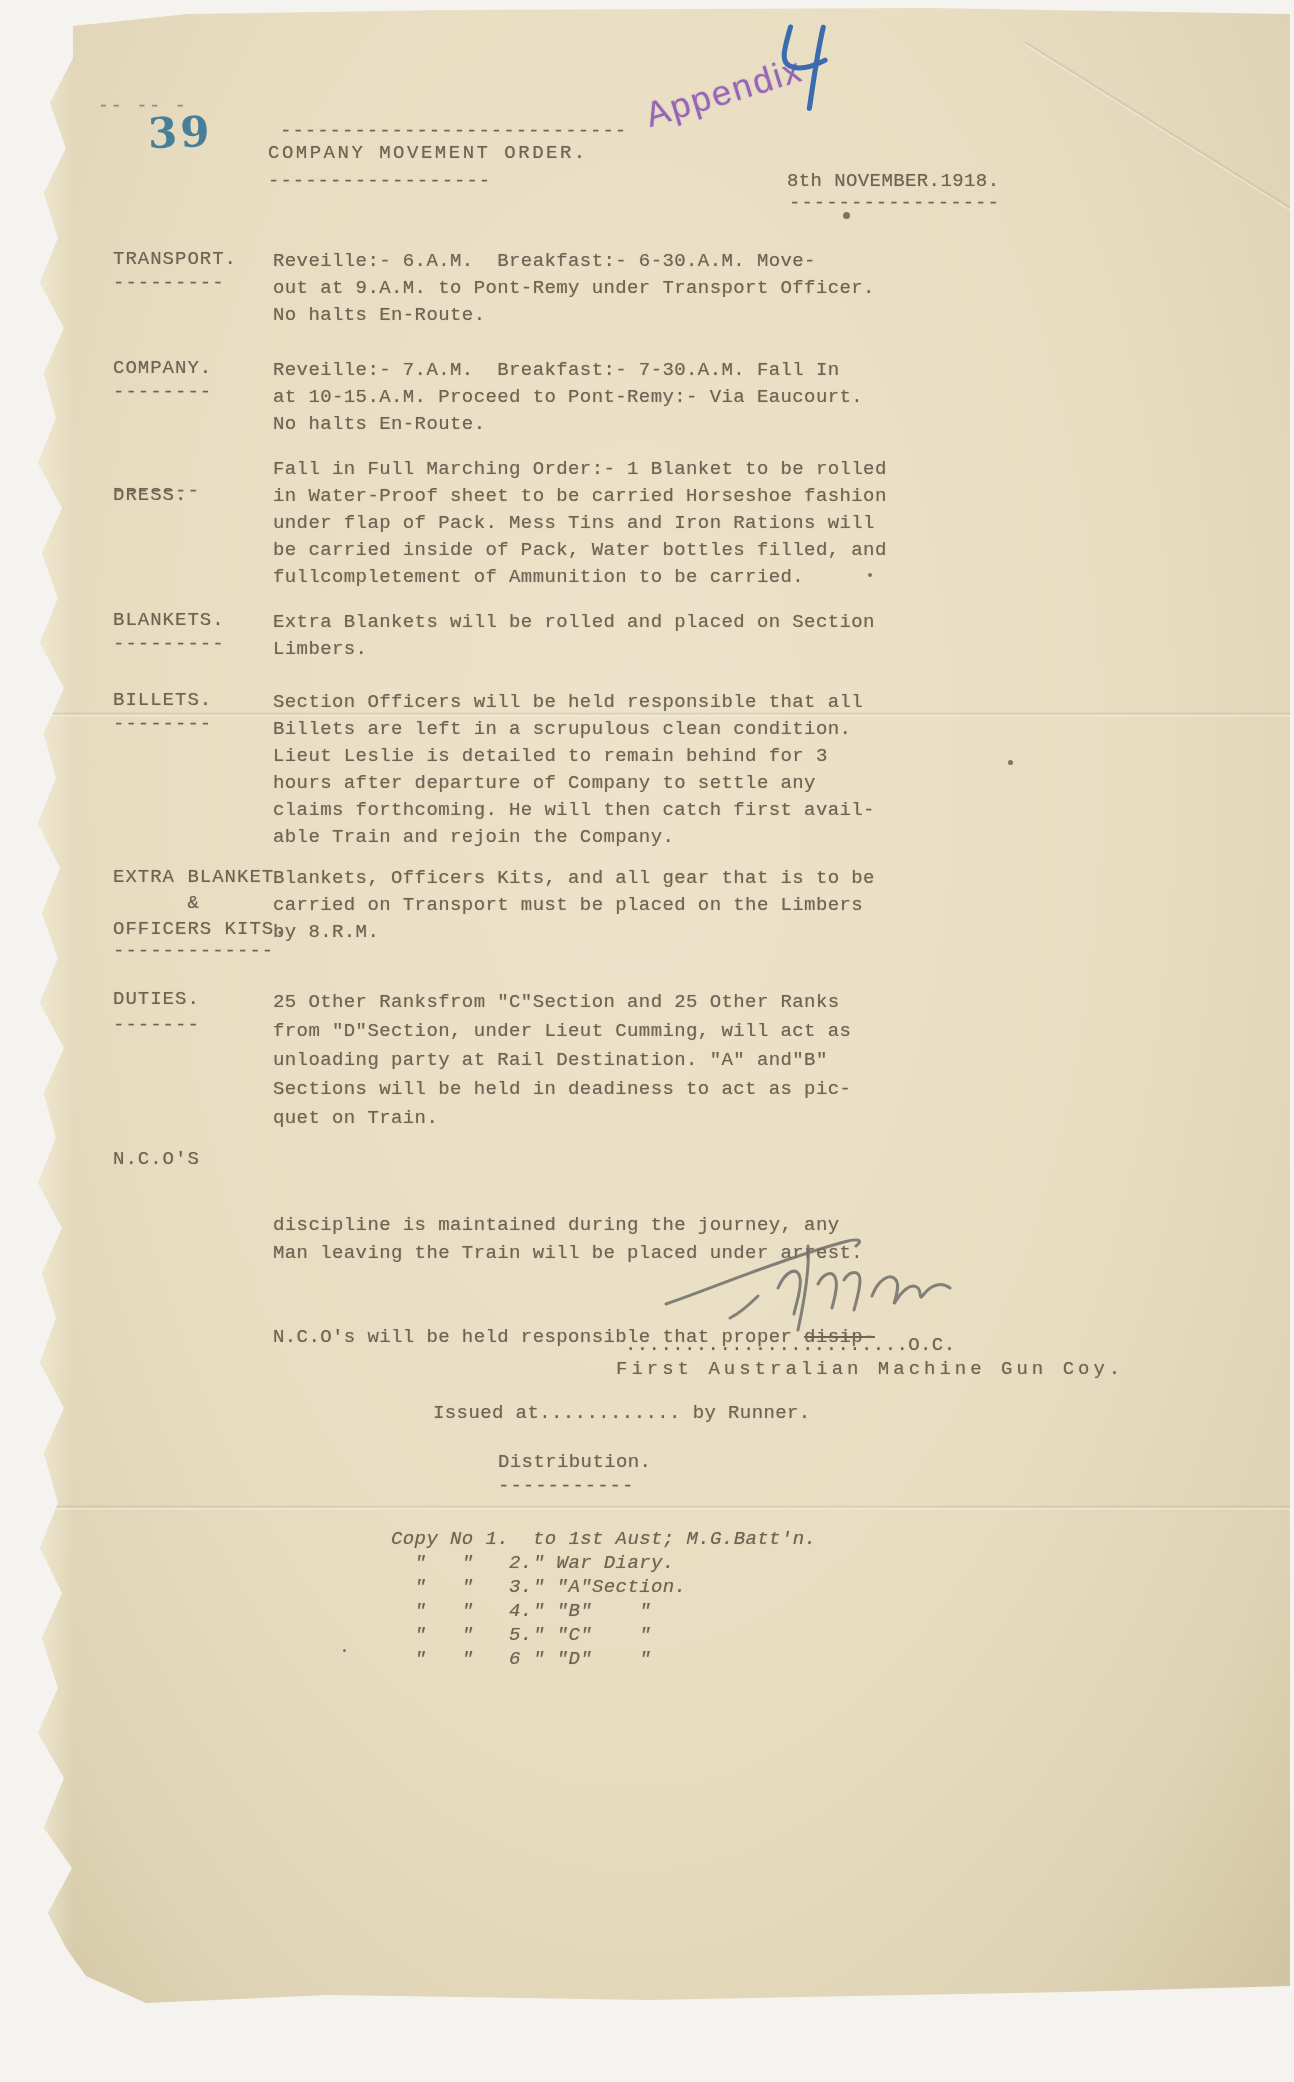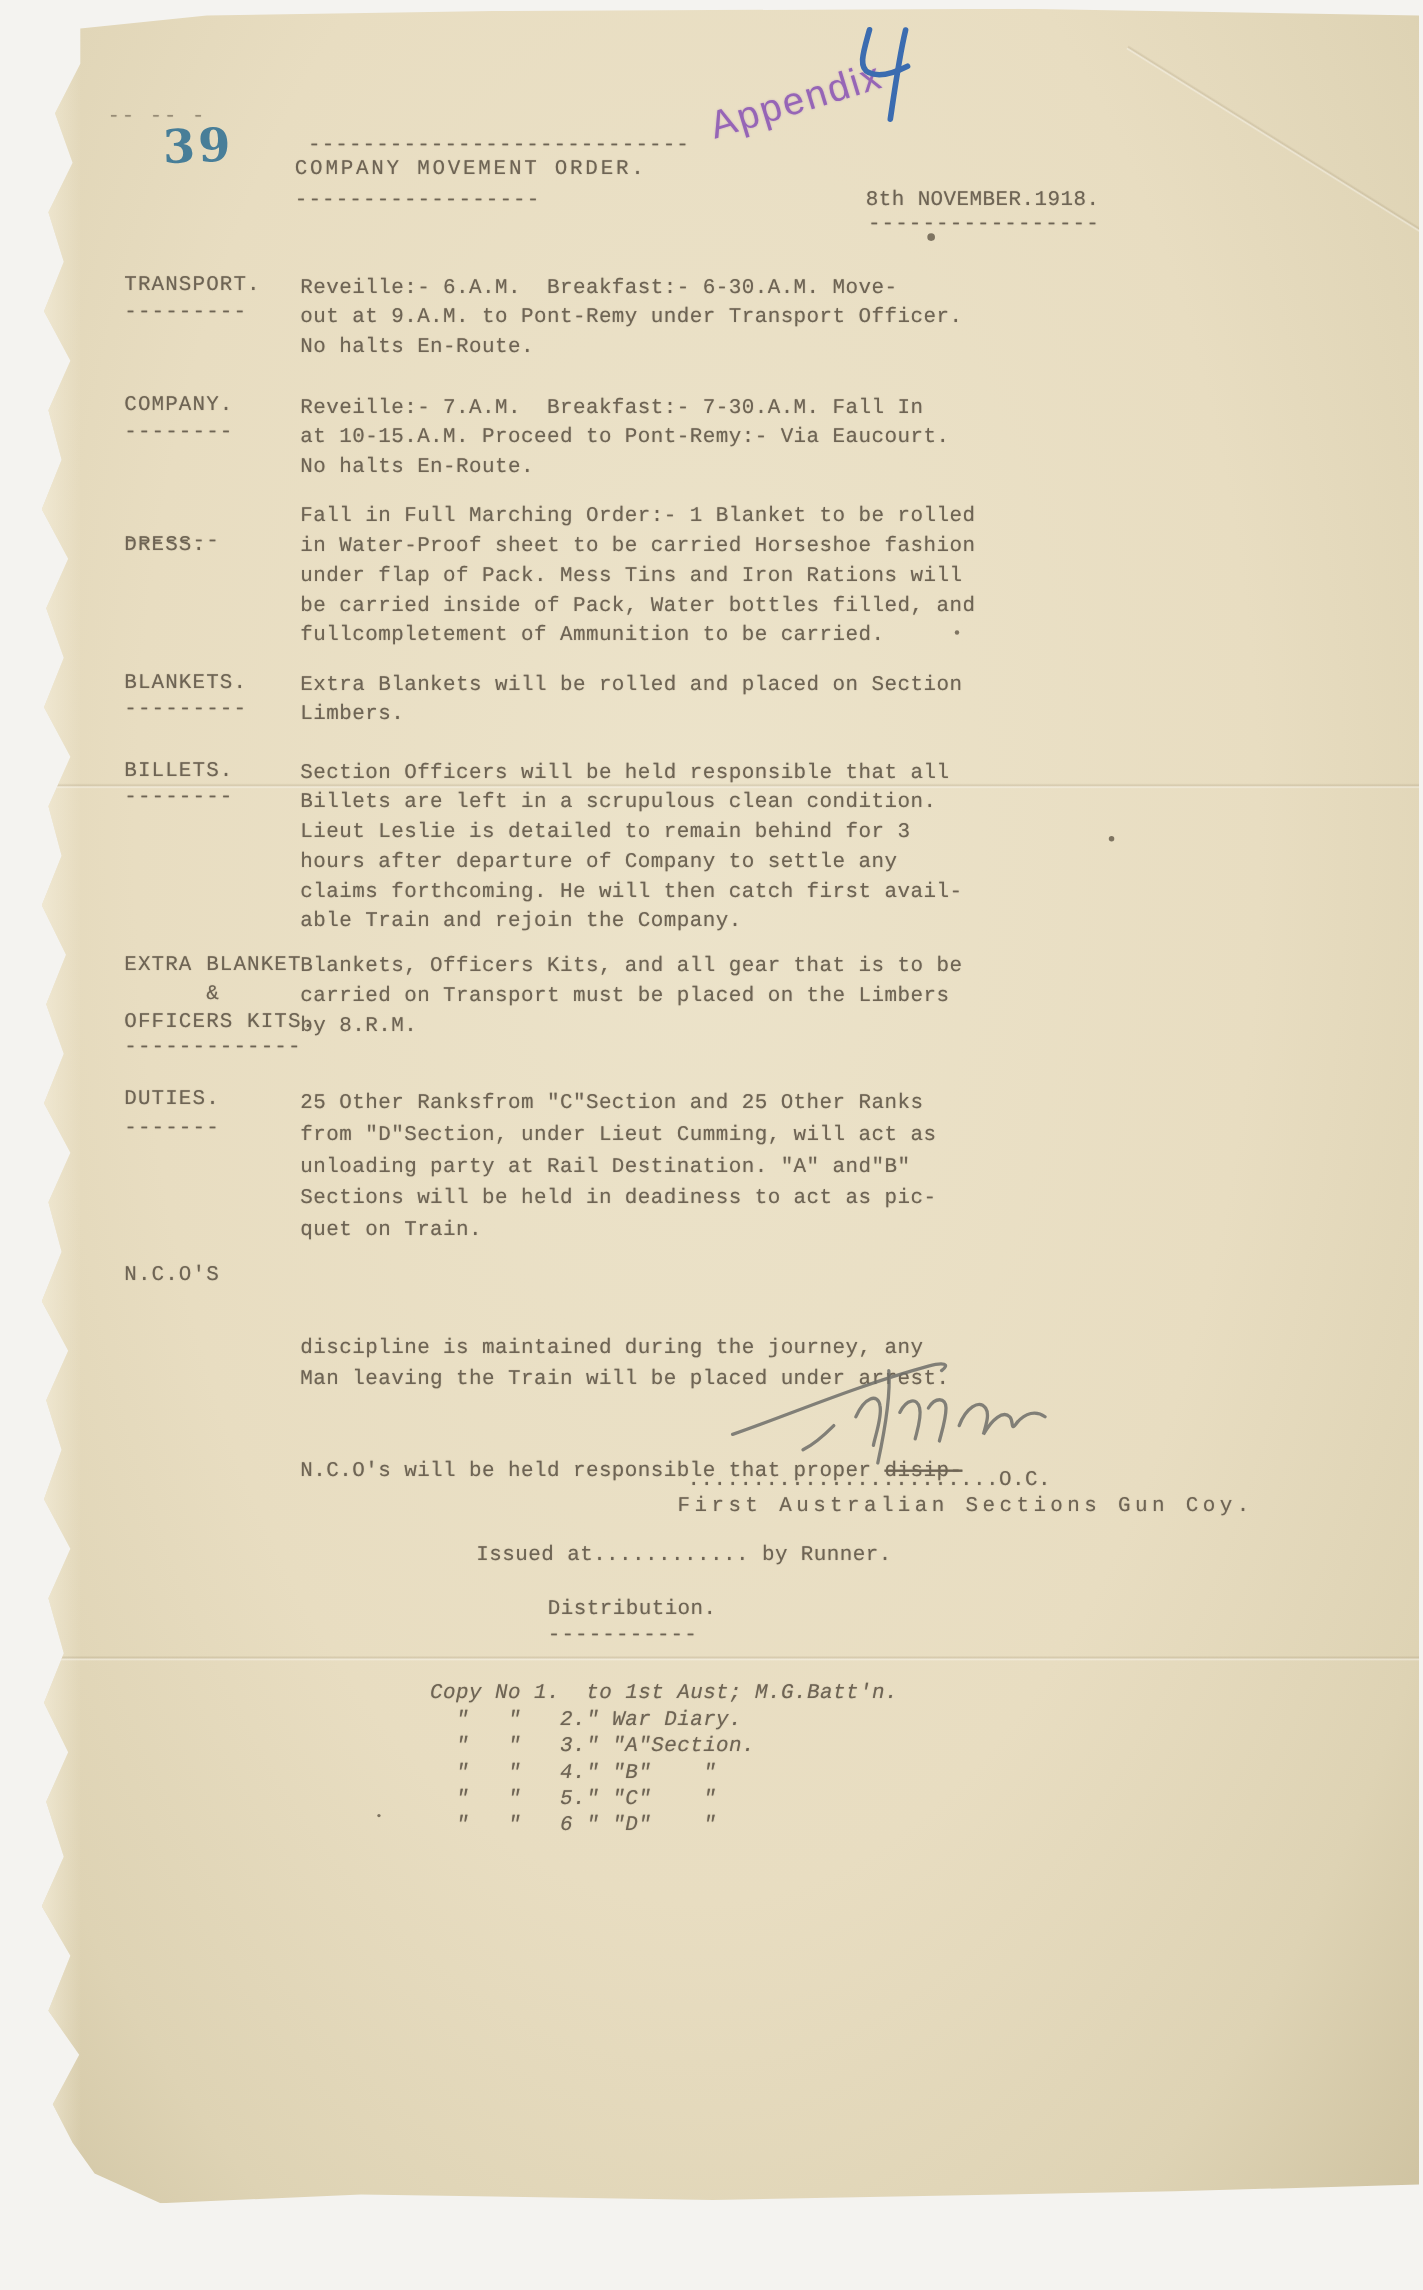--- a/index.html
+++ b/index.html
@@ -176,21 +176,21 @@
         <path d="M150 20 C152 44 146 76 140 104"></path>
         <path d="M120 62 C128 44 140 40 142 52 C144 62 138 78 136 88"></path>
         <path d="M160 58 C166 46 176 44 178 54 C180 62 176 74 174 82"></path>
         <path d="M186 54 C192 44 202 44 202 54 C202 64 198 76 196 84"></path>
         <path d="M214 70 C220 54 232 46 238 54 C242 60 238 70 236 78 C244 64 254 56 260 62 C264 66 260 76 266 68 C274 58 284 56 292 62"></path>
         <path d="M100 70 C90 80 80 88 72 92"></path>
       </g>
     </svg>
 
     <div class="type bod" style="left:597px;top:1324px;">........................O.C.</div>
-    <div class="type bod" style="left:588px;top:1348px;letter-spacing:4px;">First Australian Sections Gun Coy.</div>
+    <div class="type bod" style="left:588px;top:1348px;letter-spacing:4px;">First Australian Machine Gun Coy.</div>
     <div class="type bod" style="left:405px;top:1392px;">Issued at............ by Runner.</div>
 
     <div class="type bod" style="left:470px;top:1441px;">Distribution.</div>
     <div class="type und" style="left:470px;top:1467px;">-----------</div>
 
     <div class="type drow" style="top:1519px;"><span class="dcopy">Copy No 1.</span><span>to 1st Aust; M.G.Batt'n.</span></div>
     <div class="type drow" style="top:1543px;"><span class="dcopy">  "   "   2.</span><span>" War Diary.</span></div>
     <div class="type drow" style="top:1567px;"><span class="dcopy">  "   "   3.</span><span>" "A"Section.</span></div>
     <div class="type drow" style="top:1591px;"><span class="dcopy">  "   "   4.</span><span>" "B"    "</span></div>
     <div class="type drow" style="top:1615px;"><span class="dcopy">  "   "   5.</span><span>" "C"    "</span></div>

